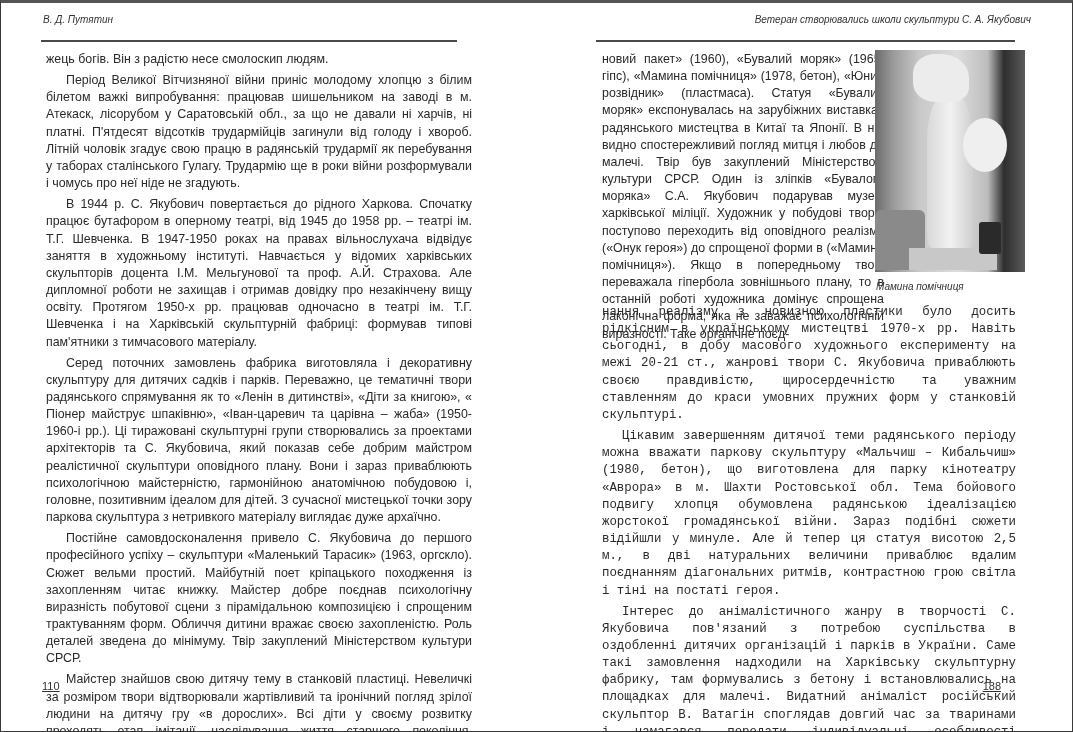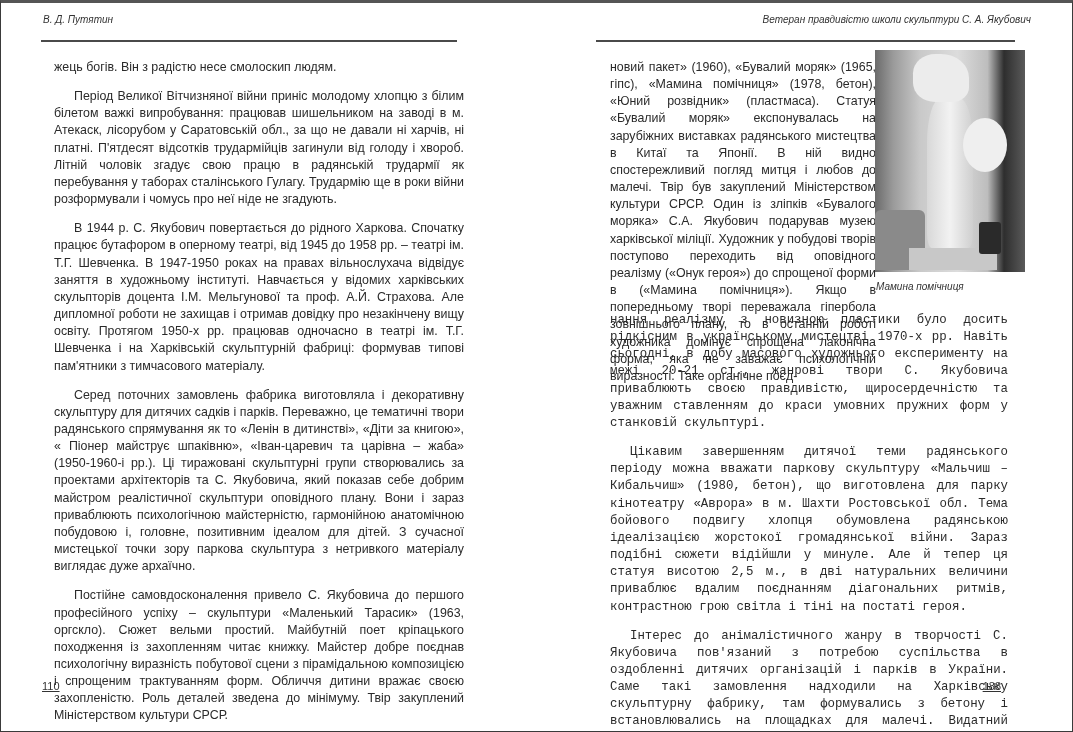--- a/index.html
+++ b/index.html
@@ -22,21 +22,21 @@
   .left .running-head { left:43px; }
   .right .running-head { right:42px; }
   .rule { position:absolute; top:40px; height:2px; background:#4a4a4a; }
   .left .rule { left:41px; width:416px; }
   .right .rule { left:60px; width:419px; }
   .text {
     position:absolute; font-size:12.4px; line-height:17.15px; text-align:justify;
     color:#2a2a2a;
   }
   .left .text { left:42px; top:47px; width:434px; }
-  .text p { margin:12px; text-indent:20px; }
+  .text p { margin:4px; text-indent:20px; }
   .text p.noindent { text-indent:0; }
   .right .text.top { left:62px; top:47px; width:290px; }
   .right .text.body { left:62px; top:300px; width:474px; width:422px;font-family:Liberation Mono, monospace; }
   .figure {
     position:absolute; left:339px; top:50px; width:150px; height:222px;
     background:linear-gradient(90deg,#6b6b6b 0%,#9a9a9a 12%,#c9c9c9 30%,#dcdcdc 55%,#bdbdbd 75%,#2e2e2e 86%,#5a5a5a 100%);
     overflow:hidden;
   }
   .figure .statue-head {
     position:absolute; left:38px; top:4px; width:56px; height:48px;
@@ -79,21 +79,21 @@
     <p>Період Великої Вітчизняної війни приніс молодому хлопцю з білим білетом важкі випробування: працював шишельником на заводі в м. Атекаск, лісорубом у Саратовській обл., за що не давали ні харчів, ні платні. П'ятдесят відсотків трудармійців загинули від голоду і хвороб. Літній чоловік згадує свою працю в радянській трудармії як перебування у таборах сталінського Гулагу. Трудармію ще в роки війни розформували і чомусь про неї ніде не згадують.</p>
     <p>В 1944 р. С. Якубович повертається до рідного Харкова. Спочатку працює бутафором в оперному театрі, від 1945 до 1958 рр. – театрі ім. Т.Г. Шевченка. В 1947-1950 роках на правах вільнослухача відвідує заняття в художньому інституті. Навчається у відомих харківських скульпторів доцента І.М. Мельгунової та проф. А.Й. Страхова. Але дипломної роботи не захищав і отримав довідку про незакінчену вищу освіту. Протягом 1950-х рр. працював одночасно в театрі ім. Т.Г. Шевченка і на Харківській скульптурній фабриці: формував типові пам'ятники з тимчасового матеріалу.</p>
     <p>Серед поточних замовлень фабрика виготовляла і декоративну скульптуру для дитячих садків і парків. Переважно, це тематичні твори радянського спрямування як то «Ленін в дитинстві», «Діти за книгою», « Піонер майструє шпаківню», «Іван-царевич та царівна – жаба» (1950-1960-і рр.). Ці тиражовані скульптурні групи створювались за проектами архітекторів та С. Якубовича, який показав себе добрим майстром реалістичної скульптури оповідного плану. Вони і зараз приваблюють психологічною майстерністю, гармонійною анатомічною побудовою і, головне, позитивним ідеалом для дітей. З сучасної мистецької точки зору паркова скульптура з нетривкого матеріалу виглядає дуже архаїчно.</p>
     <p>Постійне самовдосконалення привело С. Якубовича до першого професійного успіху – скульптури «Маленький Тарасик» (1963, оргскло). Сюжет вельми простий. Майбутній поет кріпацького походження із захопленням читає книжку. Майстер добре поєднав психологічну виразність побутової сцени з пірамідальною композицією і спрощеним трактуванням форм. Обличчя дитини вражає своєю захопленістю. Роль деталей зведена до мінімуму. Твір закуплений Міністерством культури СРСР.</p>
     <p>Майстер знайшов свою дитячу тему в станковій пластиці. Невеличкі за розміром твори відтворювали жартівливий та іронічний погляд зрілої людини на дитячу гру «в дорослих». Всі діти у своєму розвитку проходять етап імітації, наслідування життя старшого покоління. Художник милується почуттям малечі в таких творах, як «Онук героя» (1952), «Термі-</p>
   </div>
   <div class="page-number">110</div>
 </div>
 
 <div class="page right">
-  <div class="running-head">Ветеран правдивістю школи скульптури С. А. Якубович</div>
+  <div class="running-head">Ветеран створювались школи скульптури С. А. Якубович</div>
   <div class="rule"></div>
   <div class="text top">
     <p class="noindent">новий пакет» (1960), «Бувалий моряк» (1965, гіпс), «Мамина помічниця» (1978, бетон), «Юний розвідник» (пластмаса). Статуя «Бувалий моряк» експонувалась на зарубіжних виставках радянського мистецтва в Китаї та Японії. В ній видно спостережливий погляд митця і любов до малечі. Твір був закуплений Міністерством культури СРСР. Один із зліпків «Бувалого моряка» С.А. Якубович подарував музею харківської міліції. Художник у побудові творів поступово переходить від оповідного реалізму («Онук героя») до спрощеної форми в («Мамина помічниця»). Якщо в попередньому творі переважала гіпербола зовнішнього плану, то в останній роботі художника домінує спрощена лаконічна форма, яка не заважає психологічній виразності. Таке органічне поєд-</p>
   </div>
   <div class="figure">
     <div class="stool"></div>
     <div class="statue-body"></div>
     <div class="statue-head"></div>
     <div class="statue-basin"></div>
     <div class="statue-base"></div>

